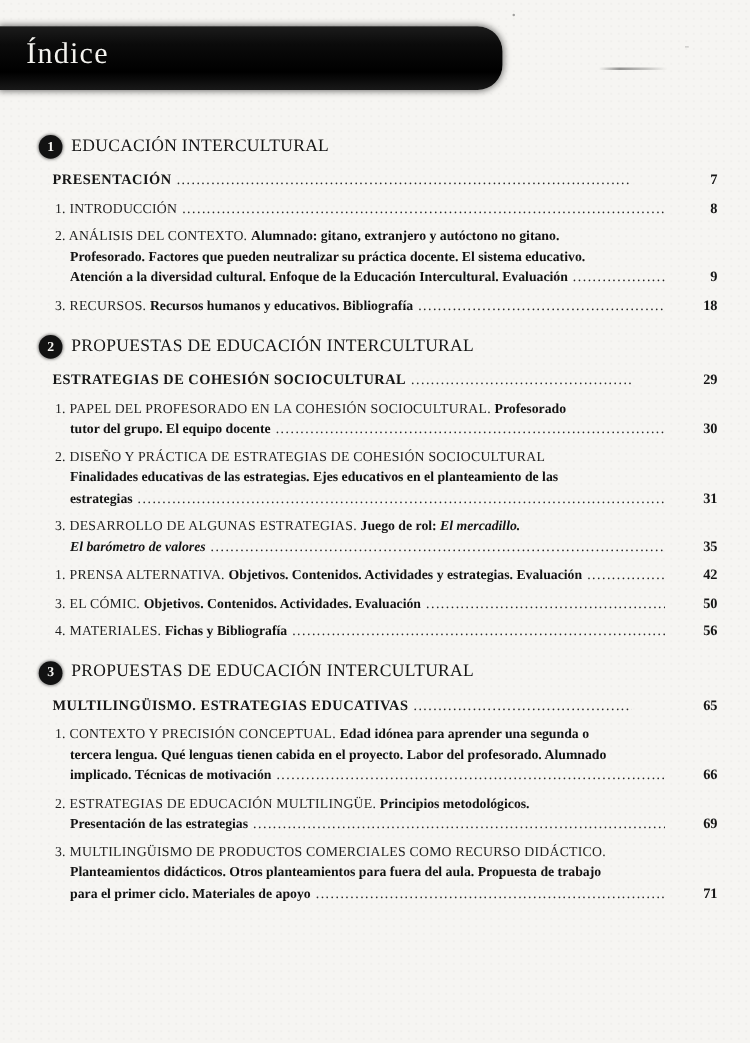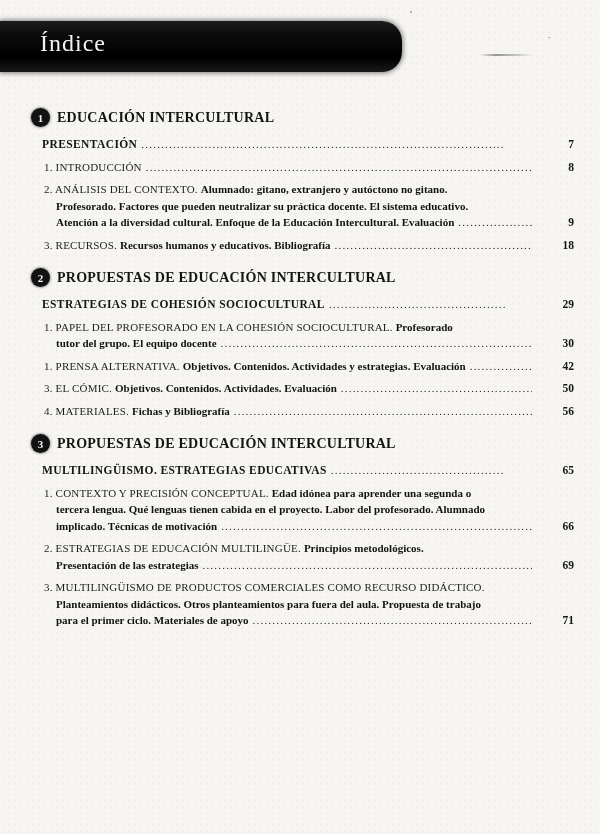--- a/index.html
+++ b/index.html
@@ -19,21 +19,21 @@
     width:402px; height:51px;
     background:linear-gradient(180deg,#1c1c1c 0%,#0b0b0b 28%,#000 72%,#191919 100%);
     border-radius:0 20px 20px 0;
     box-shadow:0 0 5px 1px rgba(15,15,15,.55);
     display:flex; align-items:center;
   }
   .banner-title {
     color:#f3f2ee;
     font-size:24px;
     letter-spacing:1px;
-    padding-left:40px;
+    padding-left:21px;
     transform:translateY(-3px);
   }
 
   
   .artifact-line {
     position:absolute; left:479px; top:54px; width:55px; height:2px;
     background:linear-gradient(90deg, rgba(30,30,30,0) 0%, rgba(30,30,30,.45) 30%, rgba(30,30,30,.22) 70%, rgba(30,30,30,0) 100%);
     border-radius:1px;
   }
   .speck-a { position:absolute; left:410px; top:11px; width:2px; height:2px; background:rgba(0,0,0,.35); border-radius:50%; }
@@ -44,21 +44,21 @@
 
   .sec { display:flex; align-items:center; gap:7px; margin:15px 0 8px 1px; }
   .main > .sec:first-child { margin-top:0; }
   .badge {
     flex:0 0 19px; width:19px; height:19px; border-radius:50%;
     background:#121212; color:#f6f5f2;
     display:flex; align-items:center; justify-content:center;
     font-size:11px; font-weight:bold;
     box-shadow:0 0 2px 1px rgba(0,0,0,.35);
   }
-  .sec-title { font-weight:bold; font-size:14px; letter-spacing:.25px; color:#141414; }
+  .sec-title { font-weight:normal; font-size:14px; letter-spacing:.25px; color:#141414; }
 
   .row { display:flex; align-items:flex-end; }
   .row .txt {
     flex:1 1 auto; min-width:0; overflow:hidden;
     white-space:nowrap;
     line-height:16.5px; font-size:11px;
   }
   .row .pg {
     flex:0 0 40px; text-align:right;
     font-weight:bold; font-size:11.5px; line-height:16.5px; color:#161616;
@@ -125,20 +125,28 @@
 
   <div class="row subhead">
     <div class="txt"><span class="seg-h">ESTRATEGIAS DE COHESIÓN SOCIOCULTURAL</span><span class="fill"></span></div>
     <div class="pg">29</div>
   </div>
   <div class="row entry">
     <div class="txt"><span class="seg-t">1. PAPEL DEL PROFESORADO EN LA COHESIÓN SOCIOCULTURAL. </span><span class="seg-d">Profesorado</span><br><span class="seg-d">tutor del grupo. El equipo docente</span><span class="fill"></span></div>
     <div class="pg">30</div>
   </div>
   <div class="row entry">
+    <div class="txt"><span class="seg-t">2. DISEÑO Y PRÁCTICA DE ESTRATEGIAS DE COHESIÓN SOCIOCULTURAL</span><br><span class="seg-d">Finalidades educativas de las estrategias. Ejes educativos en el planteamiento de las</span><br><span class="seg-d">estrategias</span><span class="fill"></span></div>
+    <div class="pg">31</div>
+  </div>
+  <div class="row entry">
+    <div class="txt"><span class="seg-t">3. DESARROLLO DE ALGUNAS ESTRATEGIAS. </span><span class="seg-d">Juego de rol: </span><span class="seg-i">El mercadillo.</span><br><span class="seg-i">El barómetro de valores</span><span class="fill"></span></div>
+    <div class="pg">35</div>
+  </div>
+  <div class="row entry">
     <div class="txt"><span class="seg-t">1. PRENSA ALTERNATIVA. </span><span class="seg-d">Objetivos. Contenidos. Actividades y estrategias. Evaluación</span><span class="fill"></span></div>
     <div class="pg">42</div>
   </div>
   <div class="row entry">
     <div class="txt"><span class="seg-t">3. EL CÓMIC. </span><span class="seg-d">Objetivos. Contenidos. Actividades. Evaluación</span><span class="fill"></span></div>
     <div class="pg">50</div>
   </div>
   <div class="row entry">
     <div class="txt"><span class="seg-t">4. MATERIALES. </span><span class="seg-d">Fichas y Bibliografía</span><span class="fill"></span></div>
     <div class="pg">56</div>

